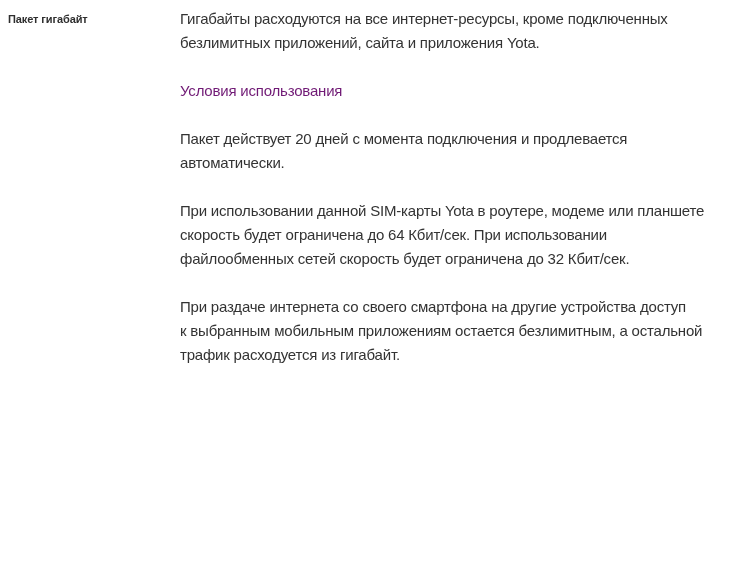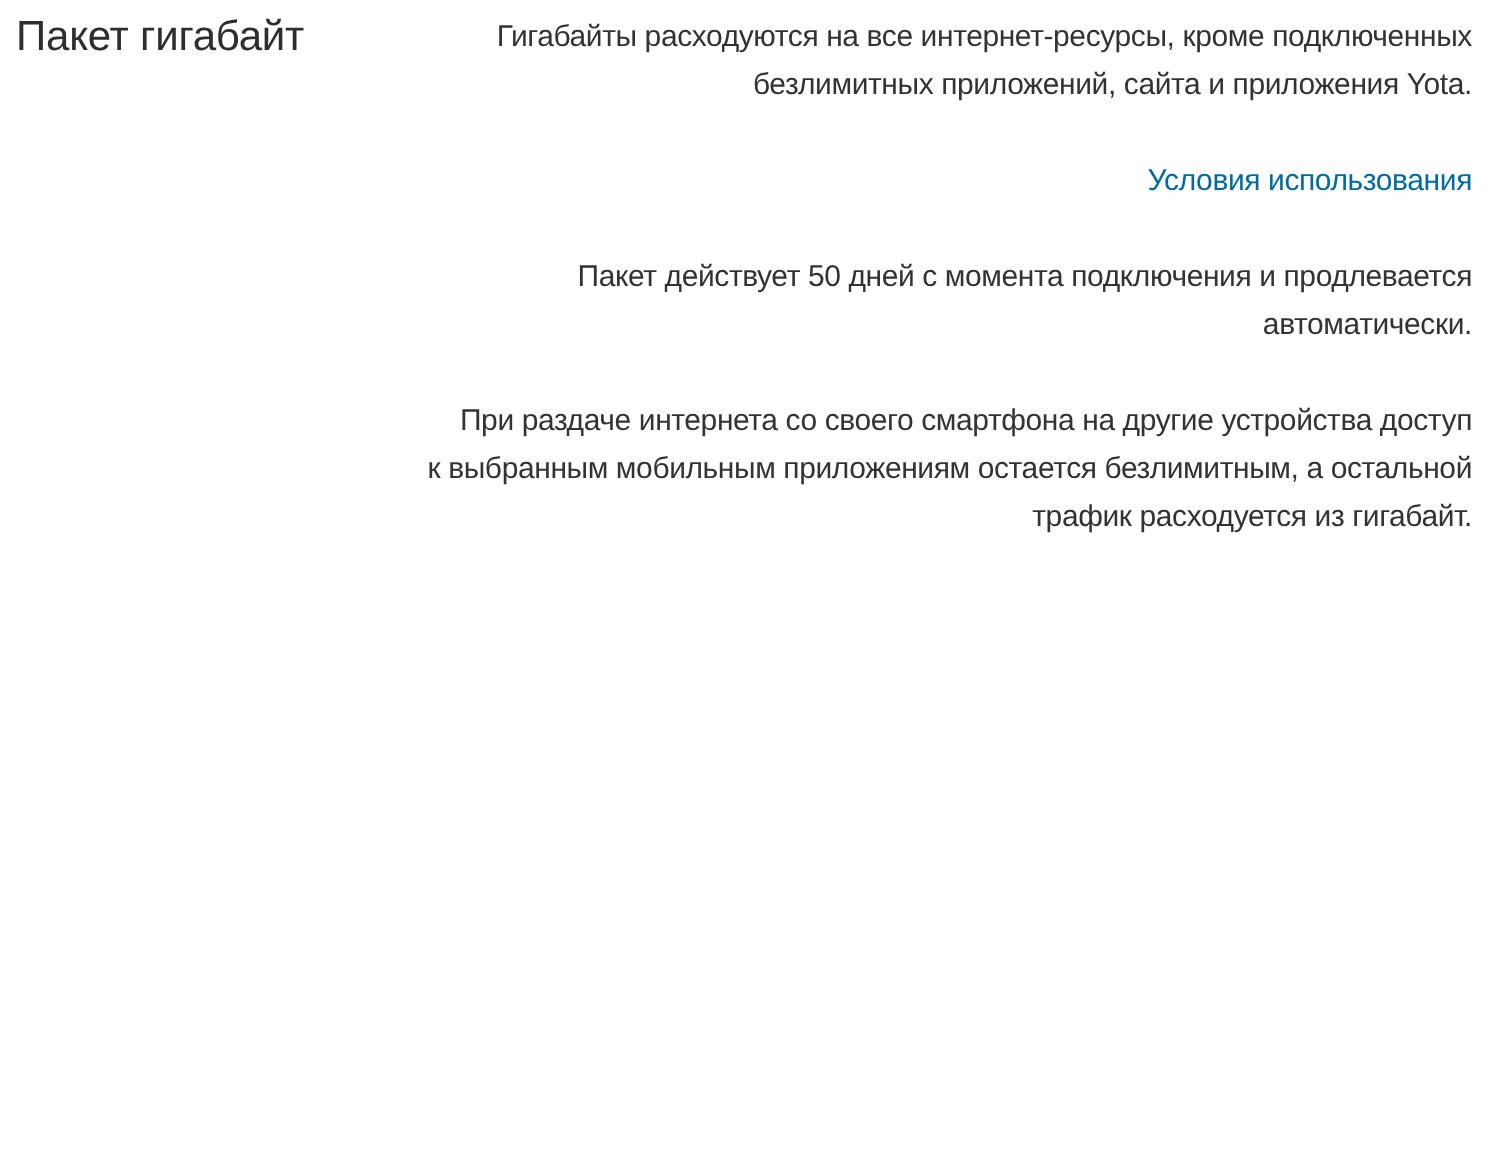--- a/index.html
+++ b/index.html
@@ -20,53 +20,55 @@
     padding: 7px 8px 0 8px;
     box-sizing: border-box;
     width: 100%;
   }
   .col-label {
     width: 172px;
     flex: 0 0 172px;
   }
   .section-title {
     margin: 0;
-    font-size: 21px;
+    font-size: 11px;
     line-height: 24px;
-    font-weight: 400;
+    font-weight: 700;
     color: #2e2e2e;
     letter-spacing: -0.1px;
   }
   .col-content {
     flex: 1 1 auto;
     min-width: 0;
   }
   .para {
     margin: 0 0 24px 0;
     font-size: 15px;
     line-height: 24px;
     letter-spacing: -0.2px;
     white-space: pre-line;
     color: #333333;
-    text-align: right;
   }
   .para.muted {
-    color: #0369a1;
+    color: #701a75;
   }
 </style>
 </head>
 <body>
 
 <div class="section">
   <div class="col-label">
     <h2 class="section-title">Пакет гигабайт</h2>
   </div>
   <div class="col-content">
     <p class="para">Гигабайты расходуются на все интернет-ресурсы, кроме подключенных
 безлимитных приложений, сайта и приложения Yota.</p>
     <p class="para muted">Условия использования</p>
-    <p class="para">Пакет действует 50 дней с момента подключения и продлевается
+    <p class="para">Пакет действует 20 дней с момента подключения и продлевается
 автоматически.</p>
+    <p class="para">При использовании данной SIM-карты Yota в роутере, модеме или планшете
+скорость будет ограничена до 64 Кбит/сек. При использовании
+файлообменных сетей скорость будет ограничена до 32 Кбит/сек.</p>
     <p class="para">При раздаче интернета со своего смартфона на другие устройства доступ
 к выбранным мобильным приложениям остается безлимитным, а остальной
 трафик расходуется из гигабайт.</p>
   </div>
 </div>
 
 </body></html>

